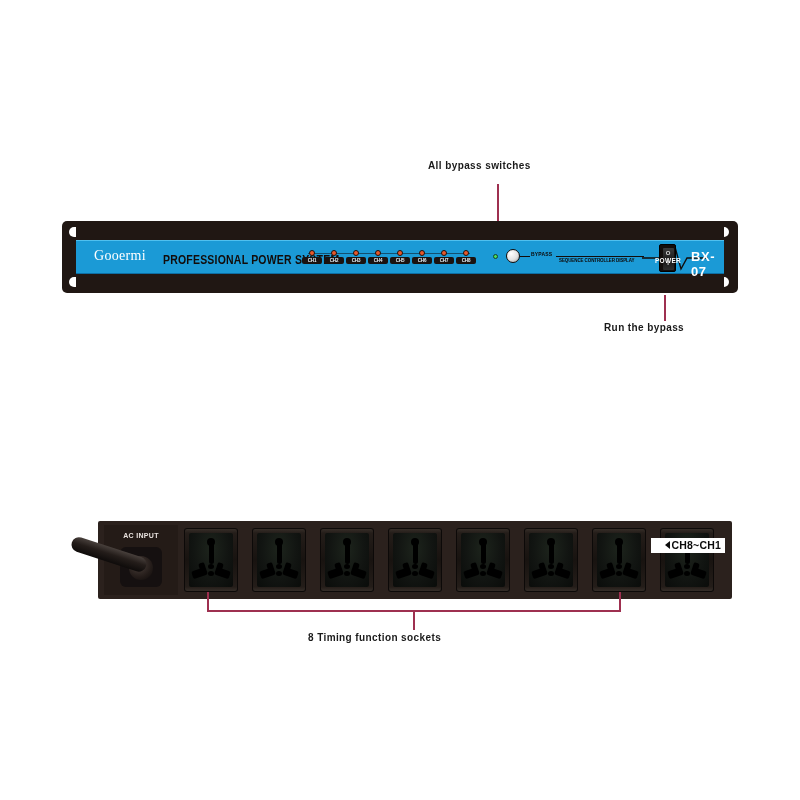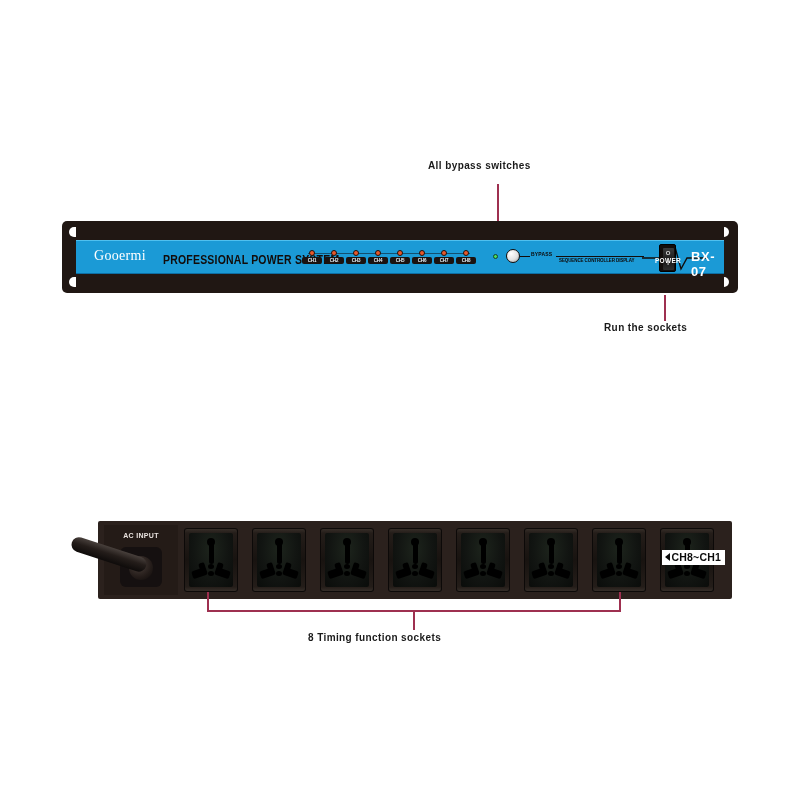--- a/index.html
+++ b/index.html
@@ -395,27 +395,27 @@
     height: 7px;
     background: #000;
     border-radius: 2px;
   }
   .sk-ang.l::after { right: 0; }
   .sk-ang.r::after { left: 0; }
 
   #ch-badge {
     position: absolute;
     right: 7px;
-    top: 29px;
+    top: 17px;
     background: #ffffff;
     color: #0b0b0b;
     font-size: 10.5px;
     font-weight: bold;
     letter-spacing: 0.2px;
-    padding: 2px 4px 2px 3px;
+    padding: 2px 4px 2px 14px;
     line-height: 11px;
     white-space: nowrap;
   }
   #ch-arrow {
     display: inline-block;
     width: 0;
     height: 0;
     border-top: 4px solid transparent;
     border-bottom: 4px solid transparent;
     border-right: 5px solid #0b0b0b;
@@ -505,21 +505,21 @@
       </div>
 
       <div id="model">BX-07</div>
     </div>
 
     <div id="power-lbl">POWER</div>
   </div>
 </div>
 
 <div class="leader" id="leader-run" style="left:664px; top:295px; width:2px; height:26px;"></div>
-<div class="annot" id="annot-run">Run the sockets</div>
+<div class="annot" id="annot-run">Run the bypass</div>
 
 <div id="rear-unit">
 
   <div id="ac-block">
     <div id="ac-lbl">AC INPUT</div>
     <div id="ac-gland"></div>
     <div id="ac-ring"></div>
   </div>
   <div id="ac-cable"></div>
 

